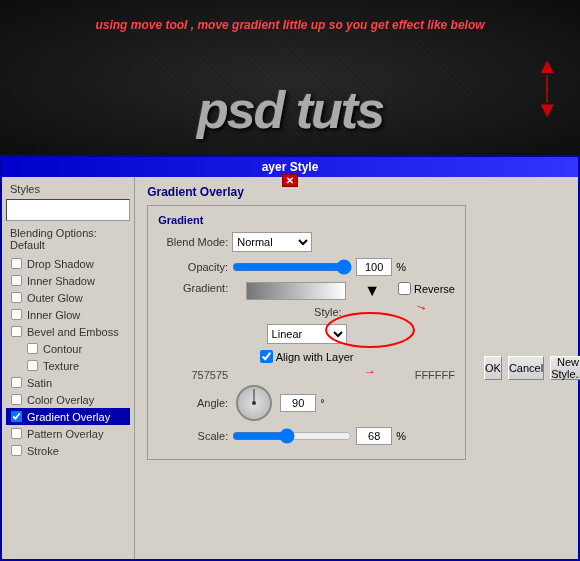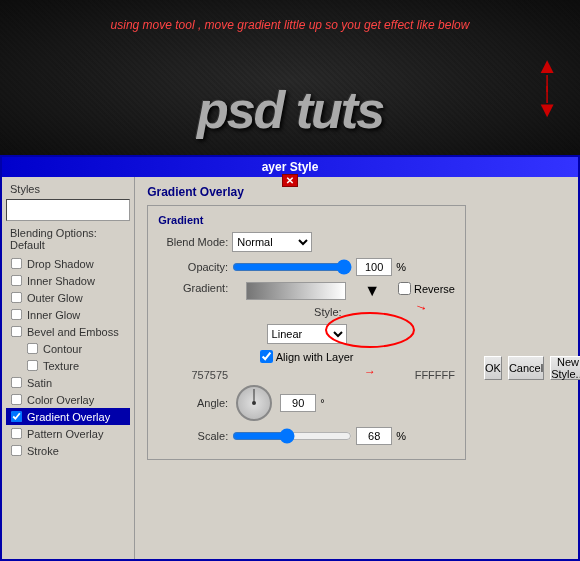--- a/index.html
+++ b/index.html
@@ -22,20 +22,21 @@
     }
     .banner-instruction {
       position: absolute;
       top: 18px;
       left: 50%;
       transform: translateX(-50%);
       color: #ff4444;
       font-size: 12px;
       white-space: nowrap;
       font-style: italic;
+      font-weight: bold;
     }
     .banner-logo {
       position: absolute;
       bottom: 20px;
       left: 50%;
       transform: translateX(-50%);
       font-size: 52px;
       font-style: italic;
       font-weight: 900;
       color: transparent;

